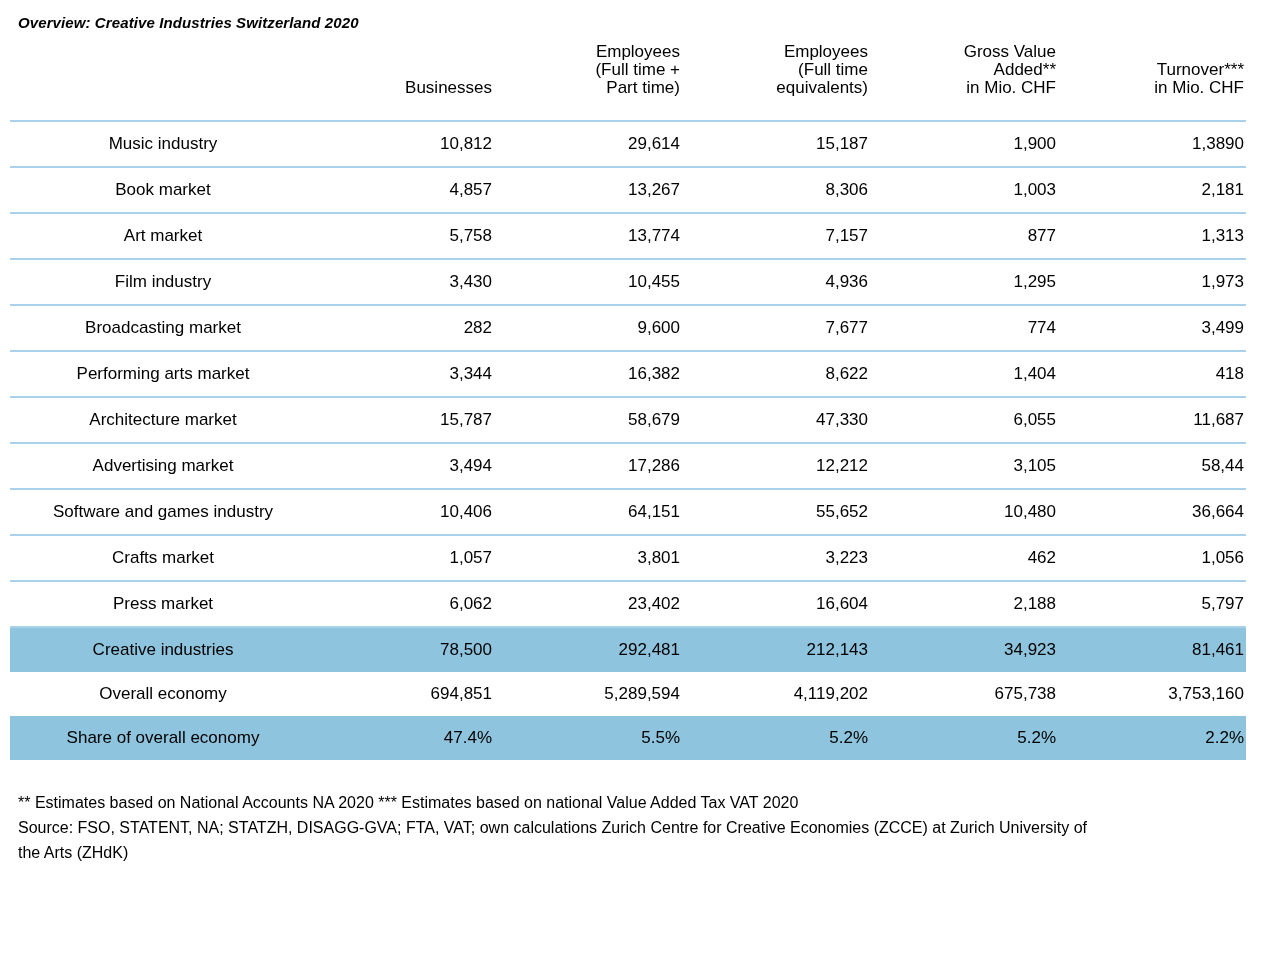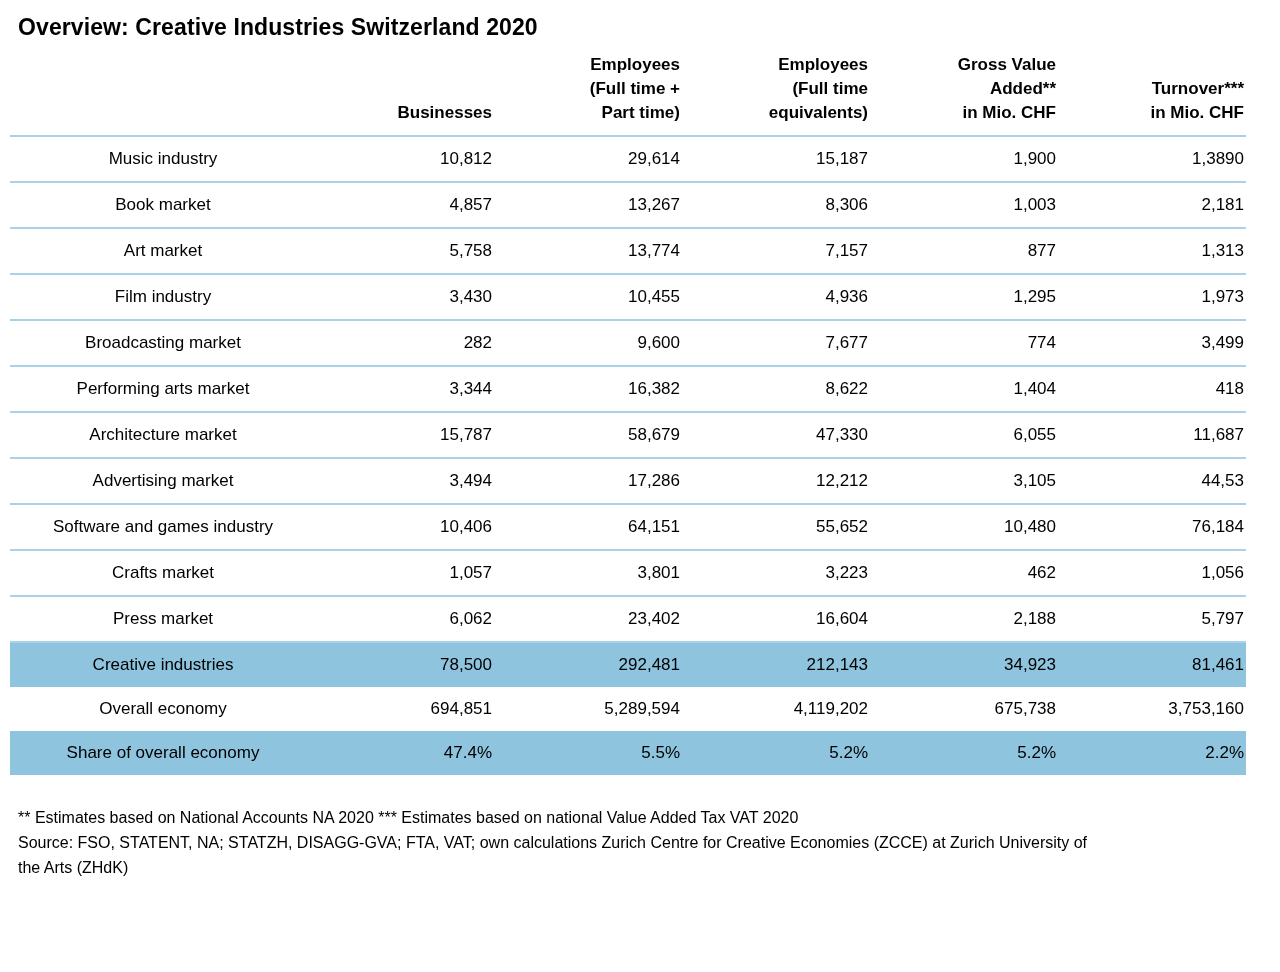--- a/index.html
+++ b/index.html
@@ -8,32 +8,32 @@
     --mark:#3E6FD0;
   }
   html,body{margin:0;padding:0;}
   body{
     width:1280px;height:972px;background:#ffffff;color:#000;
     font-family:"Liberation Sans", sans-serif;
     overflow:hidden;
   }
   .page{position:relative;width:1280px;height:972px;}
   .title{
-    font-weight:bold;font-size:23px;
-    padding:14px 0 0 18px;letter-spacing:0.1px;
+    font-weight:bold;font-size:15px;
+    padding:14px 0 0 18px;letter-spacing:0.1px;font-style:italic;
   }
   table{
     border-collapse:collapse;table-layout:fixed;
     margin:12px 0 0 10px;width:1236px;font-size:17px;
   }
   col.c-label{width:296px;}
   col.c-num{width:188px;}
   thead th{
-    vertical-align:bottom;text-align:right;font-weight:bold;
-    padding:0 2px 10px 0;line-height:24px;white-space:pre-line;
+    vertical-align:bottom;text-align:right;font-weight:normal;
+    padding:0 2px 23px 0;line-height:18px;white-space:pre-line;
     border-bottom:2px solid var(--sep);
   }
   thead th.col-label{text-align:left;padding-left:12px;}
   tbody td{
     text-align:right;vertical-align:top;
     padding:11px 2px 12px 0;line-height:21px;
   }
   tbody td.label{
     text-align:center;padding-left:12px;white-space:pre-line;
   }
@@ -144,29 +144,29 @@
           <td>47,330</td>
           <td>6,055</td>
           <td>11,687</td>
         </tr>
         <tr class="data">
           <td class="label">Advertising market</td>
           <td>3,494</td>
           <td>17,286</td>
           <td>12,212</td>
           <td>3,105</td>
-          <td>44,53</td>
+          <td>58,44</td>
         </tr>
         <tr class="data">
           <td class="label">Software and games industry</td>
           <td>10,406</td>
           <td>64,151</td>
           <td>55,652</td>
           <td>10,480</td>
-          <td>76,184</td>
+          <td>36,664</td>
         </tr>
         <tr class="data">
           <td class="label">Crafts market</td>
           <td>1,057</td>
           <td>3,801</td>
           <td>3,223</td>
           <td>462</td>
           <td>1,056</td>
         </tr>
         <tr class="data">

